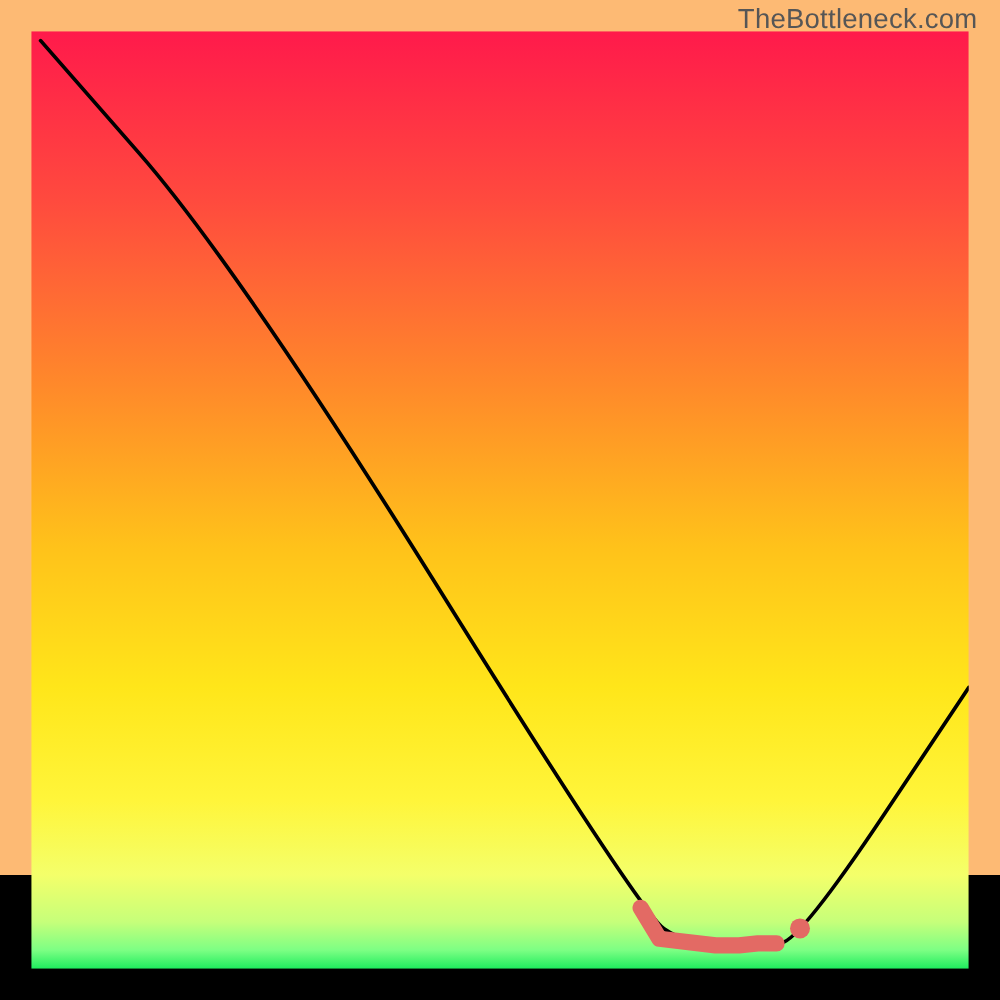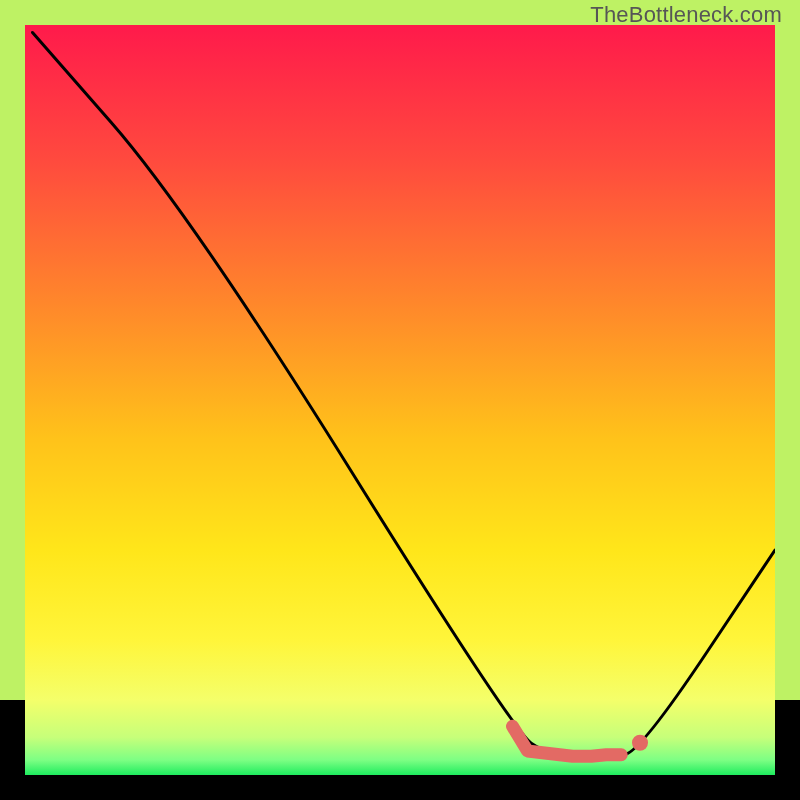--- a/index.html
+++ b/index.html
@@ -1,21 +1,21 @@
 <!DOCTYPE html>
 <html><head>
 <meta charset="utf-8">
 <style>
   * { margin: 0; padding: 0; box-sizing: border-box; }
   html, body { width: 800px; height: 800px; overflow: hidden; background: #000; }
   .frame {
     position: relative;
     width: 800px;
     height: 700px;
-    background: #bef264;
+    background: #fdba74;
   }
   .watermark {
     position: absolute;
     top: 2px;
     right: 18px;
     font-family: Arial, Helvetica, sans-serif;
     font-size: 22px;
     font-weight: 500;
     color: #565656;
     letter-spacing: 0.2px;

